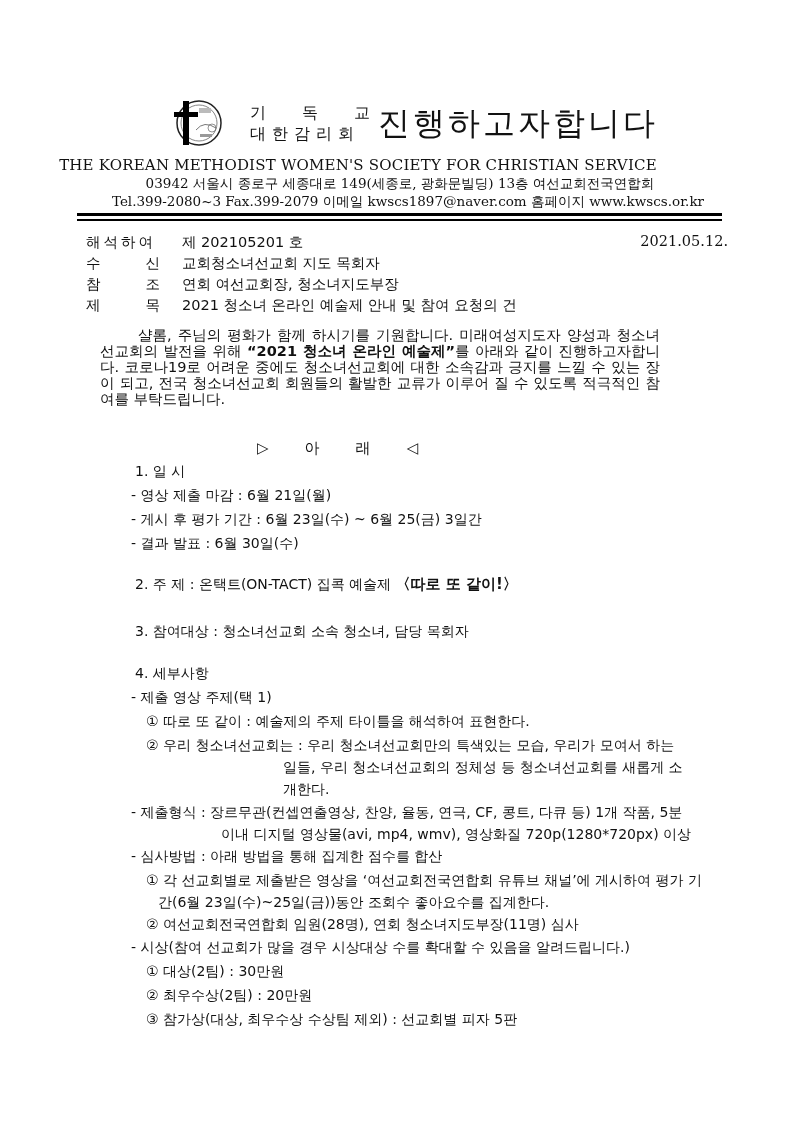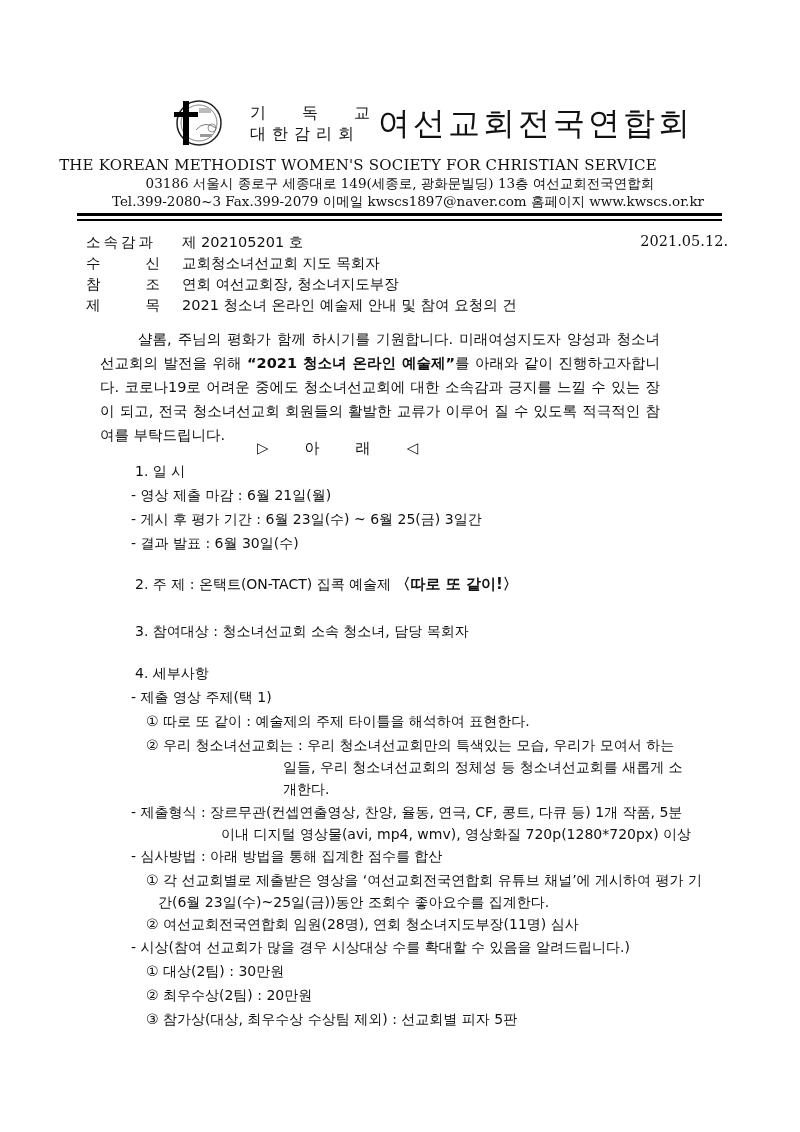--- a/index.html
+++ b/index.html
@@ -19,21 +19,21 @@
   .rule-thick { left: 77px; top: 213px; width: 645px; height: 3px; background: #000; }
   .rule-thin  { left: 77px; top: 219px; width: 645px; height: 2px; background: #000; }
 
   
   .meta-row { left: 86px; font-size: 14.5px; font-family: "DejaVu Sans", "Liberation Sans", sans-serif; }
   .meta-label { display: inline-block; width: 96px; letter-spacing: 3px; }
   .meta-label.spread { letter-spacing: 45px; }
   .meta-date { right: 72px; top: 233px; font-size: 14.5px; }
 
   
-  .para { left: 100px; width: 560px; top: 327px; font-size: 14.5px; line-height: 24px;
+  .para { left: 100px; width: 560px; top: 327px; font-size: 14.5px; line-height: 16px;
           font-family: "DejaVu Sans", "Liberation Sans", sans-serif; text-align: justify; white-space: normal; }
   .para .indent { display: inline-block; width: 38px; }
   .para b { font-weight: bold; }
 
   .center-title { left: 0; width: 675px; text-align: center; top: 439px; font-size: 15px;
                   font-family: "DejaVu Sans", "Liberation Sans", sans-serif; }
   .center-title span { margin: 0 18px; }
 
   .line { font-size: 14px; font-family: "DejaVu Sans", "Liberation Sans", sans-serif; }
   .l1 { left: 135px; }
@@ -54,29 +54,29 @@
     <rect x="33" y="10" width="12" height="5" fill="#bbb"></rect>
     <path d="M30 32 Q38 22 50 30" fill="none" stroke="#555" stroke-width="0.8"></path>
     <circle cx="46" cy="30" r="4" fill="none" stroke="#666" stroke-width="0.7"></circle>
     <rect x="34" y="36" width="12" height="3" fill="#999"></rect>
     <rect x="17" y="3" width="6" height="44" fill="#000"></rect>
     <rect x="8" y="14" width="24" height="5" fill="#000"></rect>
   </svg>
 </div>
 <div class="abs denom1"><span>기</span><span>독</span><span>교</span></div>
 <div class="abs denom2">대한감리회</div>
-<div class="abs org-ko">여선교회전국연합회</div>
+<div class="abs org-ko">진행하고자합니다</div>
 <div class="abs org-en">THE KOREAN METHODIST WOMEN'S SOCIETY FOR CHRISTIAN SERVICE</div>
-<div class="abs addr">03186  서울시 종로구 세종대로 149(세종로, 광화문빌딩) 13층 여선교회전국연합회</div>
+<div class="abs addr">03942  서울시 종로구 세종대로 149(세종로, 광화문빌딩) 13층 여선교회전국연합회</div>
 <div class="abs contact">Tel.399-2080~3   Fax.399-2079   이메일 kwscs1897@naver.com   홈페이지 www.kwscs.or.kr</div>
 <div class="abs rule-thick"></div>
 <div class="abs rule-thin"></div>
 
 <div class="abs meta-row" style="top:233px;">
-  <span class="meta-label">소속감과</span><span>제 202105201 호</span>
+  <span class="meta-label">해석하여</span><span>제 202105201 호</span>
 </div>
 <div class="abs meta-date">2021.05.12.</div>
 <div class="abs meta-row" style="top:254px;">
   <span class="meta-label spread">수신</span><span>교회청소녀선교회 지도 목회자</span>
 </div>
 <div class="abs meta-row" style="top:275px;">
   <span class="meta-label spread">참조</span><span>연회 여선교회장, 청소녀지도부장</span>
 </div>
 <div class="abs meta-row" style="top:296px;">
   <span class="meta-label spread">제목</span><span>2021 청소녀 온라인 예술제 안내 및 참여 요청의 건</span>

